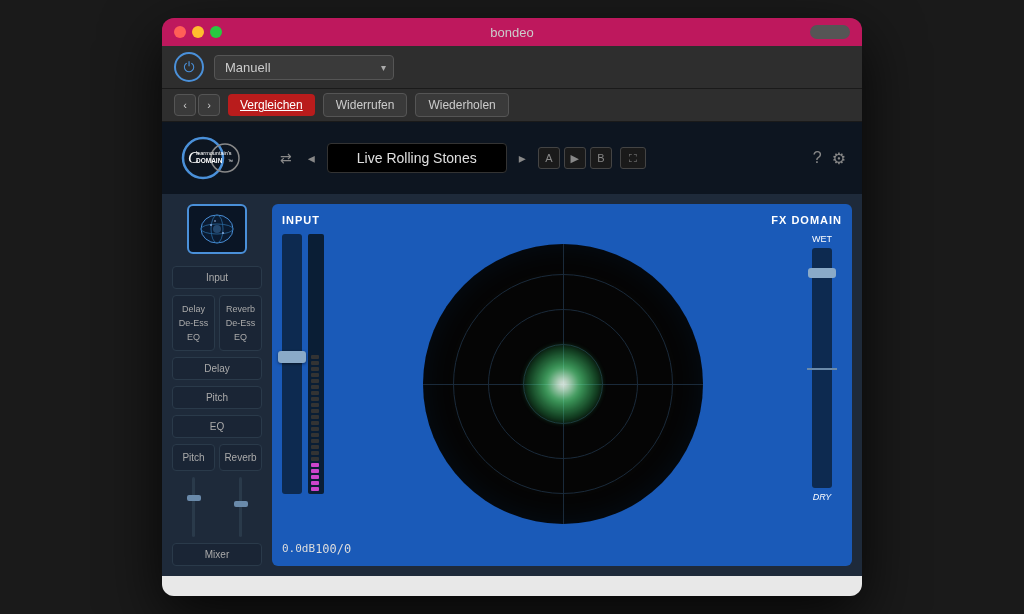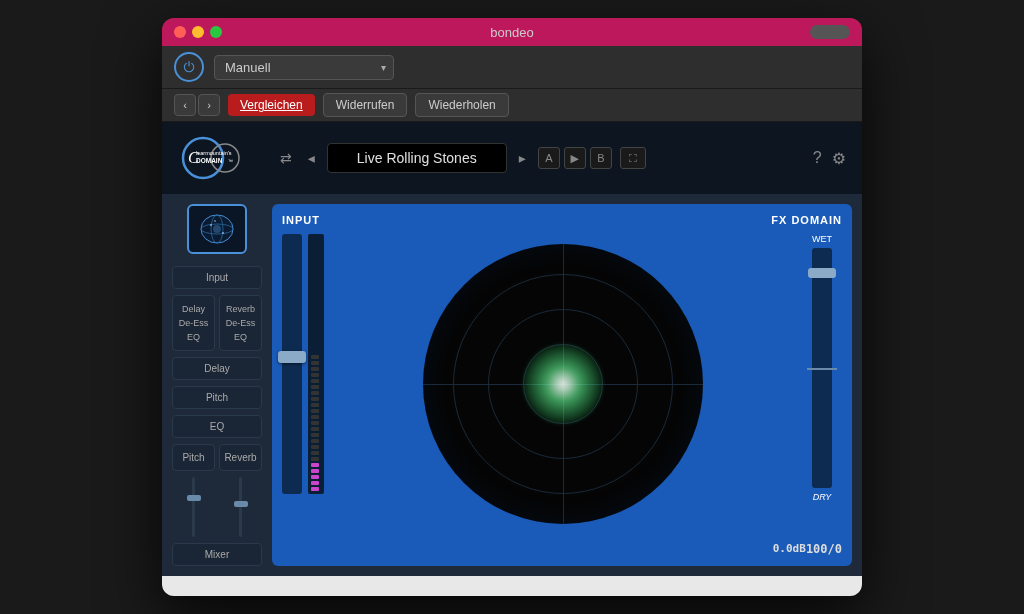--- a/index.html
+++ b/index.html
@@ -497,22 +497,21 @@
       top: 50%;
     }
     .dry-label {
       color: #fff;
       font-size: 9px;
       font-style: italic;
     }
     
     .panel-bottom-row {
       display: flex;
-      justify-content: flex-end;
-      font-weight: bold;
+      justify-content: flex-start;
     }
     .db-value {
       color: #ddd;
       font-size: 11px;
       font-family: monospace;
     }
     .blend-value {
       color: #ddd;
       font-size: 12px;
       font-family: monospace;

